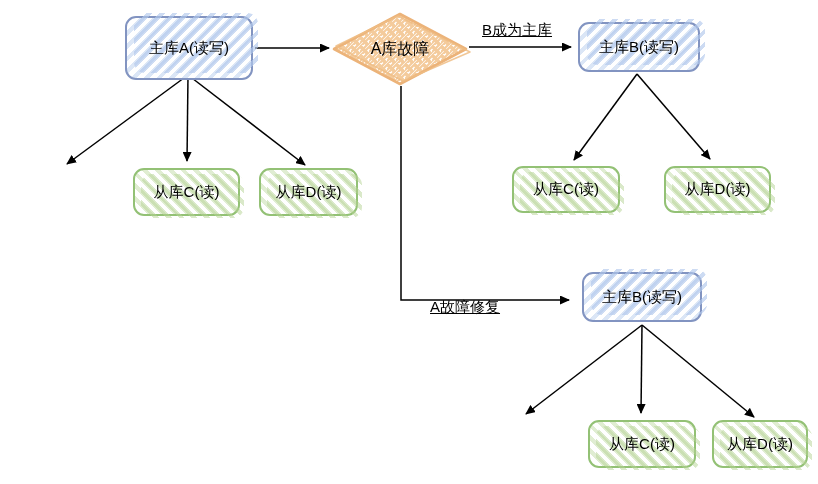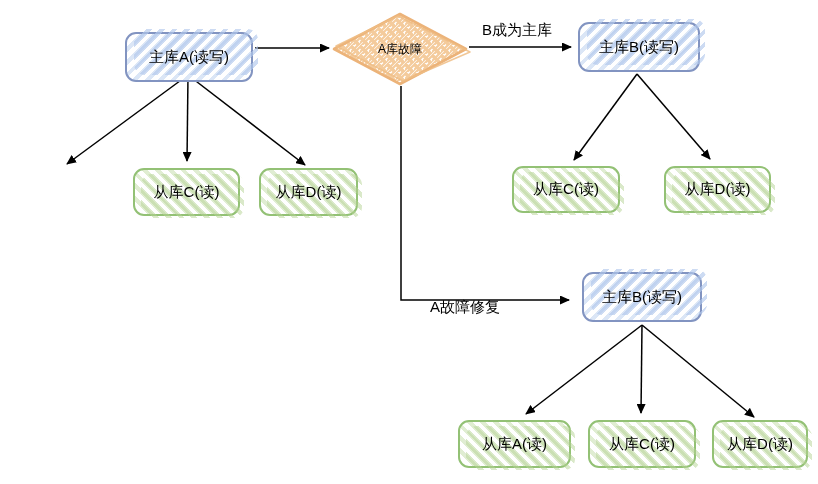--- a/index.html
+++ b/index.html
@@ -27,38 +27,38 @@
   }
   .green{
     border:2.5px solid #93c175;
     background:#fff repeating-linear-gradient(45deg,#e0edd2 0 4px,rgba(255,255,255,0) 4px 9px);
   }
   .green::before{
     transform:translate(6px,4px);
     background:repeating-linear-gradient(45deg,rgba(181,211,148,.5) 0 4px,transparent 4px 9px);
   }
   
-  .n-master-a       {left:125px;top:32px;width:128px;height:50px;}
+  .n-master-a       {left:125px;top:16px;width:128px;height:64px;}
   .n-master-b-top   {left:578px;top:22px;width:122px;height:50px;}
   .n-master-b-bot   {left:582px;top:272px;width:120px;height:50px;}
   .n-slave-b-left   {left:4px;  top:168px;width:113px;height:48px;}
   .n-slave-c-left   {left:133px;top:168px;width:107px;height:48px;}
   .n-slave-d-left   {left:259px;top:168px;width:99px; height:48px;}
   .n-slave-c-right  {left:512px;top:166px;width:108px;height:47px;}
   .n-slave-d-right  {left:664px;top:166px;width:107px;height:47px;}
   .n-slave-a-bottom {left:458px;top:420px;width:113px;height:48px;}
   .n-slave-c-bottom {left:588px;top:420px;width:108px;height:48px;}
   .n-slave-d-bottom {left:712px;top:420px;width:96px; height:48px;}
   .n-decision{
     left:333px;top:13px;width:134px;height:72px;
     position:absolute;display:flex;align-items:center;justify-content:center;
-    font-size:12px;color:#000;z-index:2;white-space:nowrap;
+    font-size:16px;color:#000;z-index:2;white-space:nowrap;
   }
   .edge-label{
-    position:absolute;font-size:15px;color:#000;z-index:2;white-space:nowrap;
+    position:absolute;font-size:15px;color:#000;z-index:2;white-space:nowrap;text-decoration:underline;
   }
   .lbl-b-master{left:482px;top:21px;}
   .lbl-a-repair{left:430px;top:270px;margin-top:28px;}
 </style>
 </head>
 <body>
 
 <div id="canvas">
 
   <svg id="wires" width="818" height="484" viewBox="0 0 818 484">
@@ -115,23 +115,20 @@
     <span>从库C(读)</span>
   </div>
   <div class="node green n-slave-d-right">
     <span>从库D(读)</span>
   </div>
 
   <div class="node blue n-master-b-bot">
     <span>主库B(读写)</span>
   </div>
 
-  <div class="node green n-slave-a-bottom">
-    <span>从库A(读)</span>
-  </div>
   <div class="node green n-slave-c-bottom">
     <span>从库C(读)</span>
   </div>
   <div class="node green n-slave-d-bottom">
     <span>从库D(读)</span>
   </div>
 
   <div class="edge-label lbl-b-master">B成为主库</div>
   <div class="edge-label lbl-a-repair">A故障修复</div>
 

